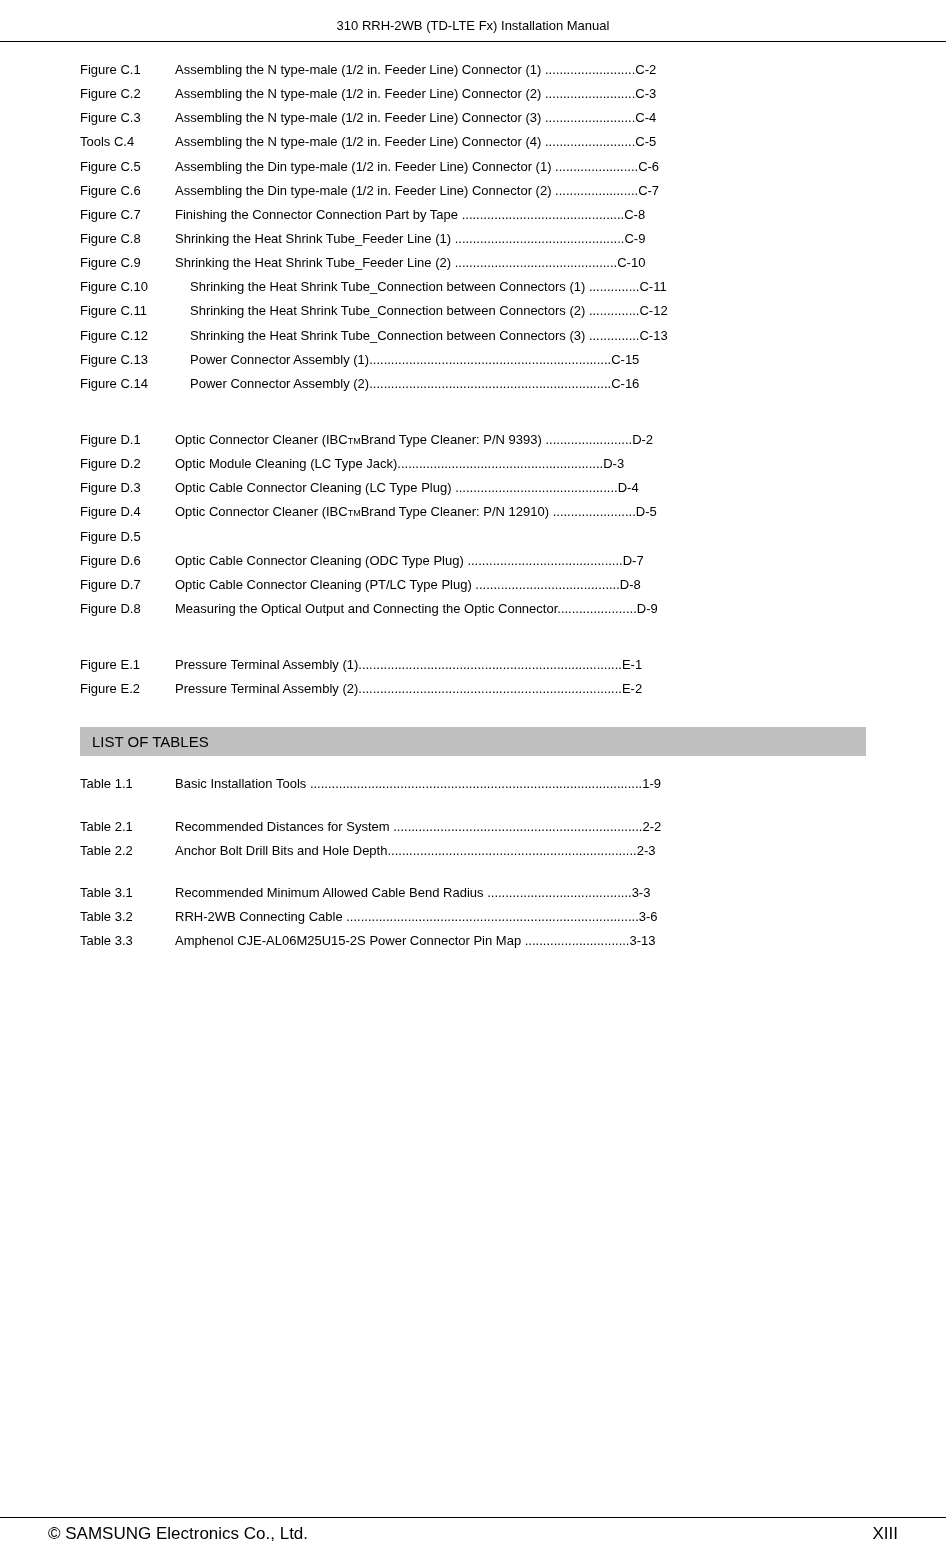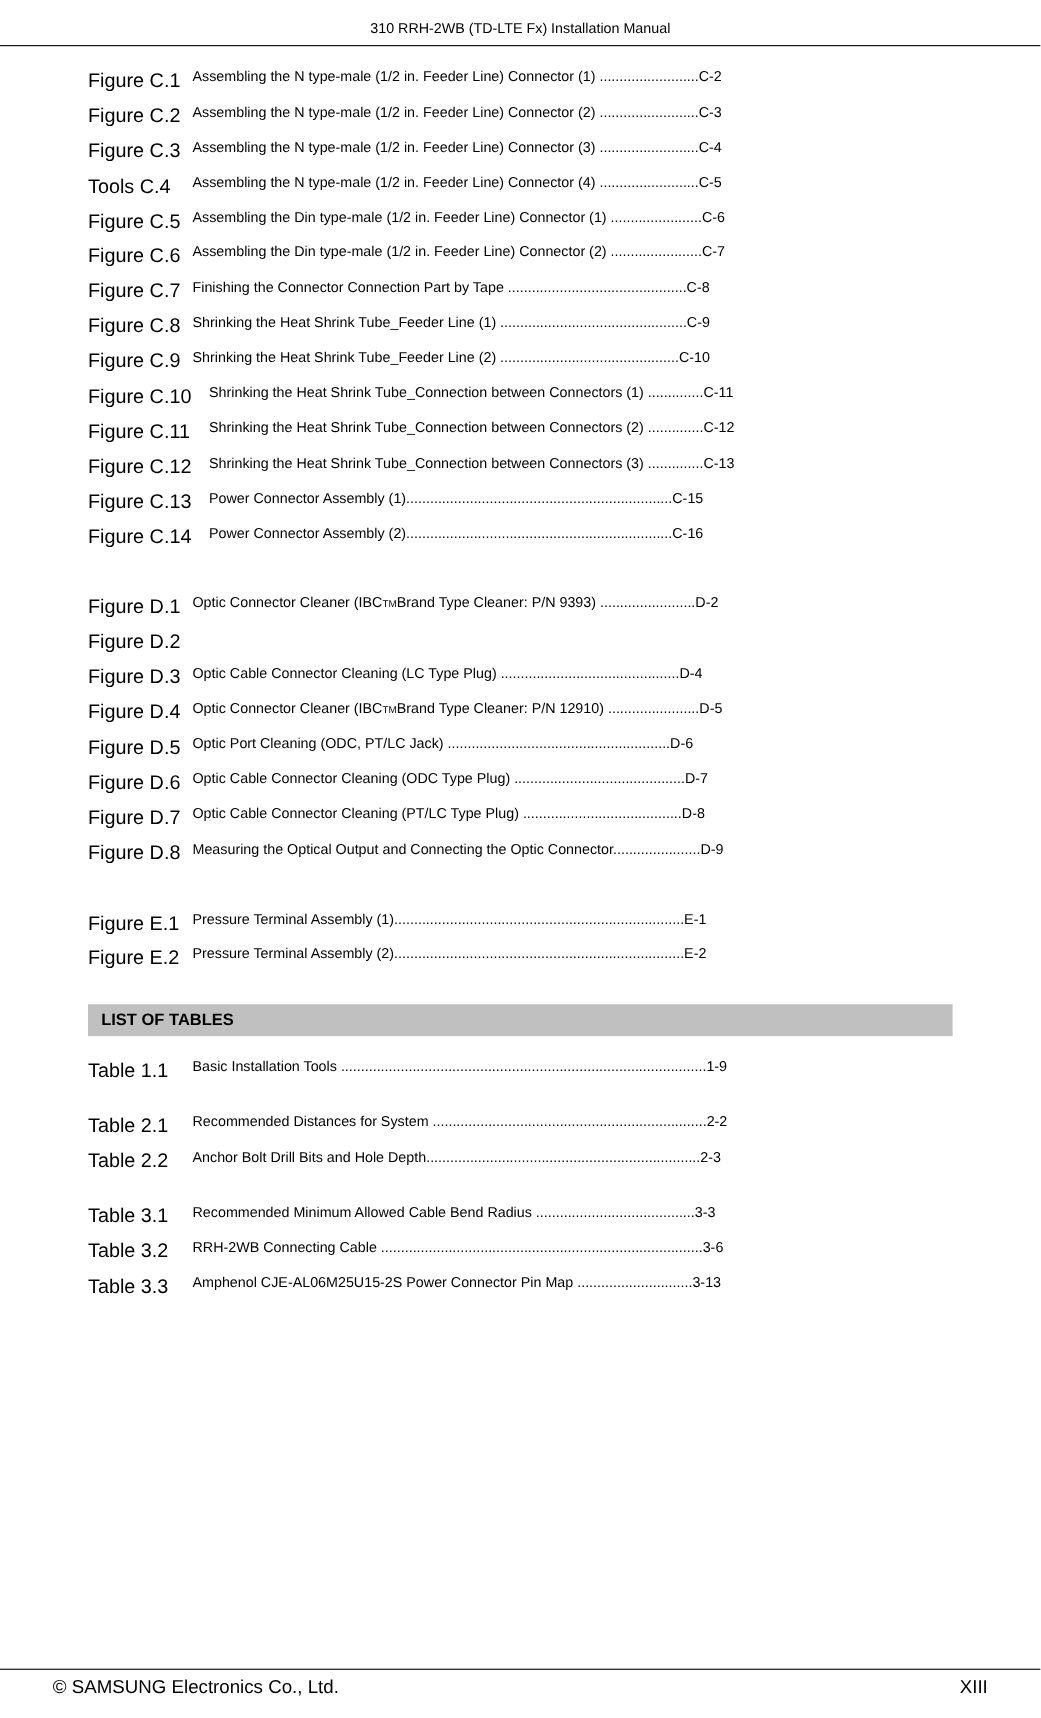--- a/index.html
+++ b/index.html
@@ -28,21 +28,21 @@
     .section-gap {
       height: 18px;
     }
     .section-gap-large {
       height: 28px;
     }
     .list-of-tables-header {
       background: #c0c0c0;
       padding: 6px 12px;
       font-size: 15px;
-      font-weight: bold;
+      font-weight: normal;
       margin-bottom: 18px;
       margin-top: 28px;
     }
     .page-footer {
       position: absolute;
       bottom: 18px;
       left: 0;
       right: 0;
       display: flex;
       justify-content: space-between;
@@ -56,21 +56,21 @@
       vertical-align: super;
     }
     .entry-row {
       display: flex;
       width: 100%;
       line-height: 1.55;
       margin-bottom: 4px;
     }
     .entry-fig {
       min-width: 95px;
-      font-size: 18px;
+      font-size: 13px;
     }
     .entry-fig-wide {
       min-width: 110px;
     }
     .entry-desc {
       flex: 1;
       font-size: 13px;
       display: flex;
       align-items: baseline;
     }
@@ -145,32 +145,32 @@
 
   <div class="section-gap-large"></div>
 
   <div class="toc-section">
     <div class="entry-row">
       <span class="entry-fig">Figure D.1</span>
       <span class="entry-desc">Optic Connector Cleaner (IBC<sup>TM</sup> Brand Type Cleaner: P/N 9393) ........................D-2</span>
     </div>
     <div class="entry-row">
       <span class="entry-fig">Figure D.2</span>
+      <span class="entry-desc">Optic Module Cleaning (LC Type Jack).........................................................D-3</span>
     </div>
     <div class="entry-row">
       <span class="entry-fig">Figure D.3</span>
       <span class="entry-desc">Optic Cable Connector Cleaning (LC Type Plug) .............................................D-4</span>
     </div>
     <div class="entry-row">
       <span class="entry-fig">Figure D.4</span>
       <span class="entry-desc">Optic Connector Cleaner (IBC<sup>TM</sup> Brand Type Cleaner: P/N 12910) .......................D-5</span>
     </div>
     <div class="entry-row">
       <span class="entry-fig">Figure D.5</span>
-      <span class="entry-desc">Optic Port Cleaning (ODC, PT/LC Jack) ........................................................D-6</span>
     </div>
     <div class="entry-row">
       <span class="entry-fig">Figure D.6</span>
       <span class="entry-desc">Optic Cable Connector Cleaning (ODC Type Plug) ...........................................D-7</span>
     </div>
     <div class="entry-row">
       <span class="entry-fig">Figure D.7</span>
       <span class="entry-desc">Optic Cable Connector Cleaning (PT/LC Type Plug) ........................................D-8</span>
     </div>
     <div class="entry-row">

